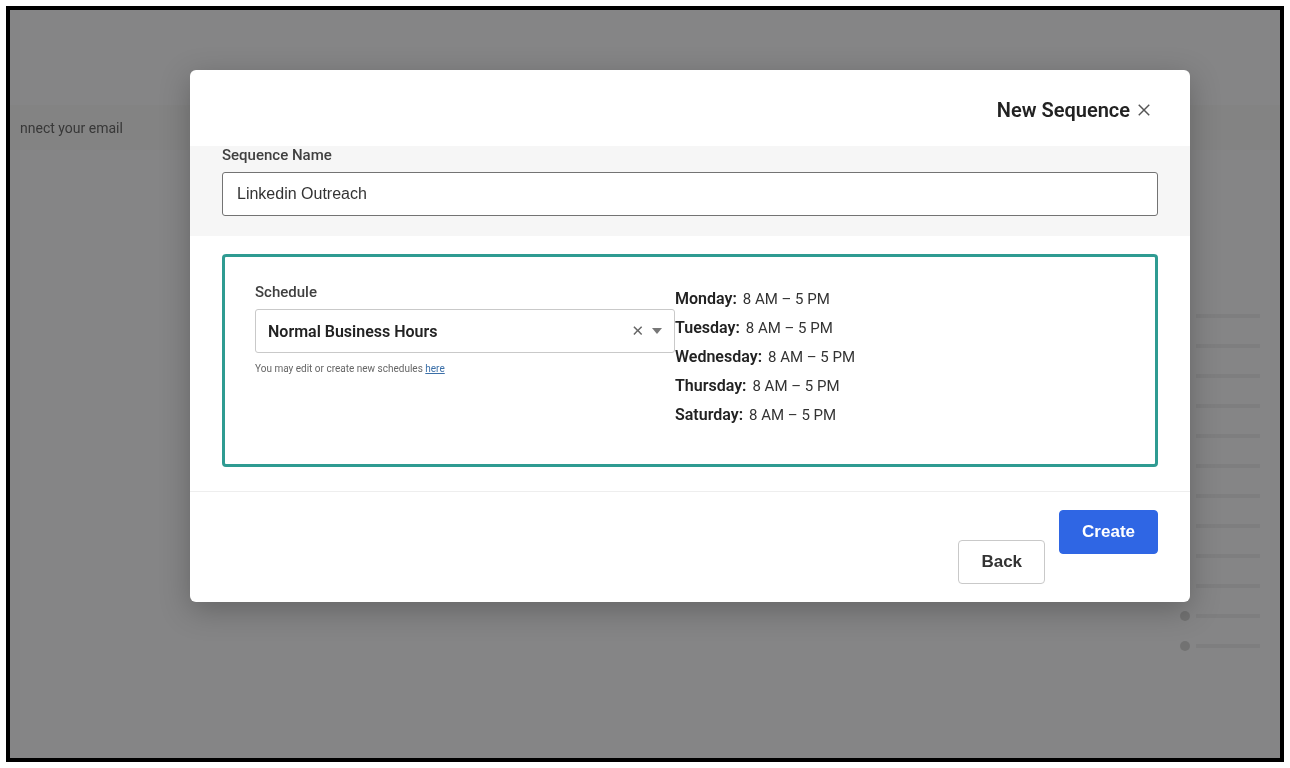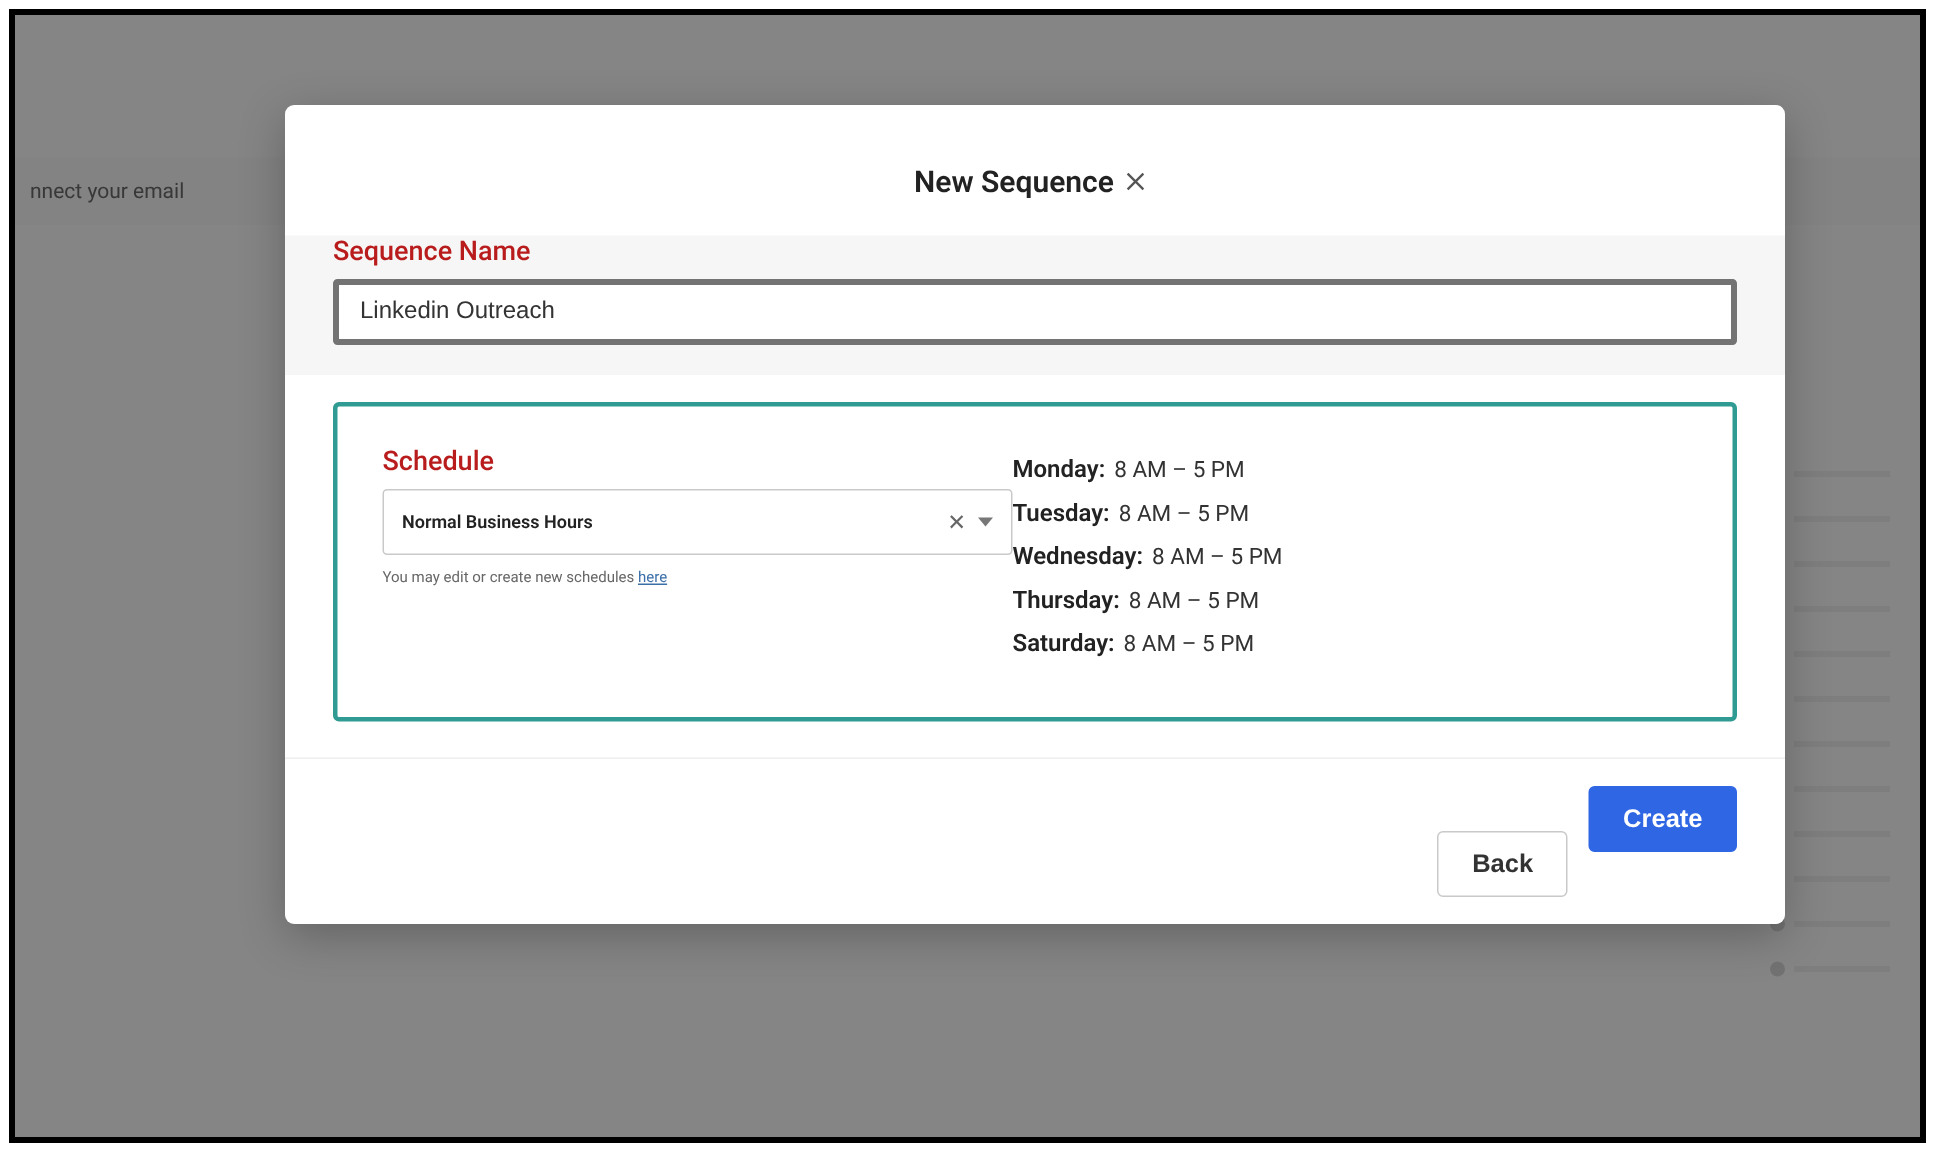--- a/index.html
+++ b/index.html
@@ -48,22 +48,21 @@
       background: #fff;
       border-radius: 6px;
       box-shadow: 0 8px 30px rgba(0,0,0,0.25);
       display: flex;
       flex-direction: column;
     }
     .modal-header {
       padding: 26px 32px 22px 32px;
       display: flex;
       align-items: center;
-      justify-content: center;
-      margin-top: 11px;
+      justify-content: flex-end;
     }
     .modal-title {
       font-size: 20px;
       font-weight: 600;
       color: #222;
     }
     .close-x {
       width: 28px;
       height: 28px;
       color: #555;
@@ -81,29 +80,29 @@
       color: #555;
       font-size: 16px;
       border-top: 1px solid #eee;
       border-bottom: 1px solid #eee;
     }
     .modal-body-top {
       padding: 0 32px 20px 32px;
       background: #f6f6f6;
     }
     .field-label {
-      font-size: 18px;
-      color: #b91c1c;
+      font-size: 15px;
+      color: #404040;
       margin-bottom: 8px;
       font-weight: 500;
     }
     .text-input {
       width: 100%;
       height: 44px;
-      border: 4px solid #737373;
+      border: 1px solid #737373;
       border-radius: 3px;
       padding: 0 14px;
       font-size: 16px;
       color: #333;
       background: #fff;
     }
     .schedule-box {
       margin: 18px 32px 24px 32px;
       border: 3px solid #2f9b92;
       border-radius: 4px;
@@ -118,21 +117,21 @@
       align-items: center;
       border: 1px solid #c9c9c9;
       border-radius: 3px;
       height: 44px;
       padding: 0 12px;
       background: #fff;
       margin-bottom: 10px;
     }
     .schedule-select-value {
       flex: 1;
-      font-size: 12px;
+      font-size: 16px;
       font-weight: 600;
       color: #222;
     }
     .select-controls {
       display: flex;
       align-items: center;
       gap: 8px;
       color: #666;
     }
     .clear-x {

